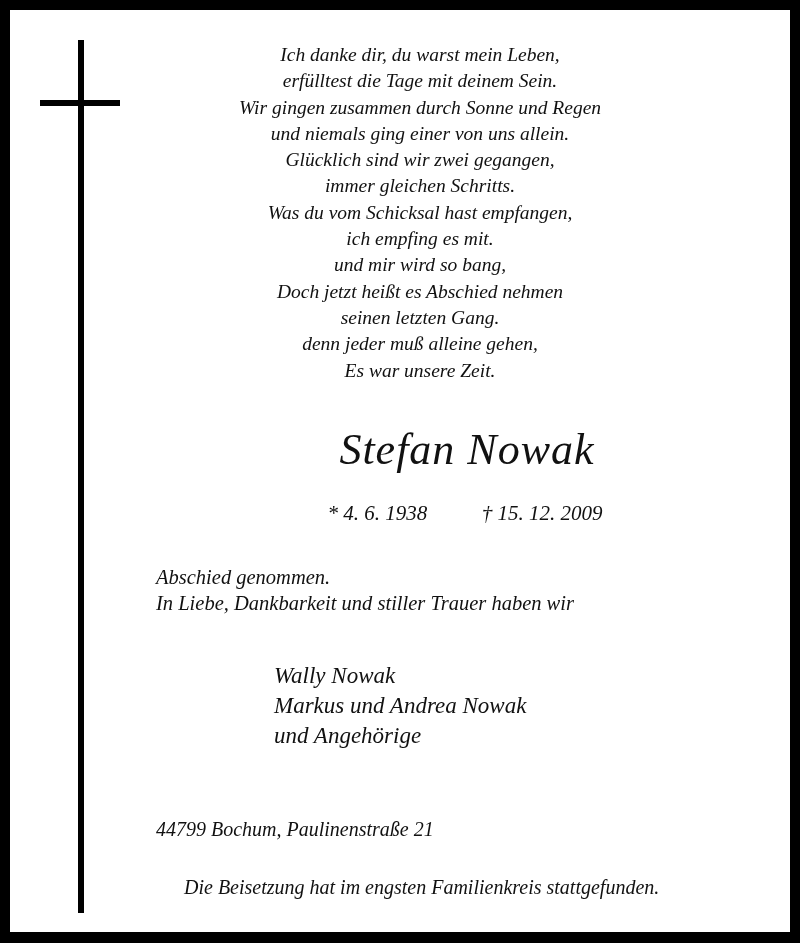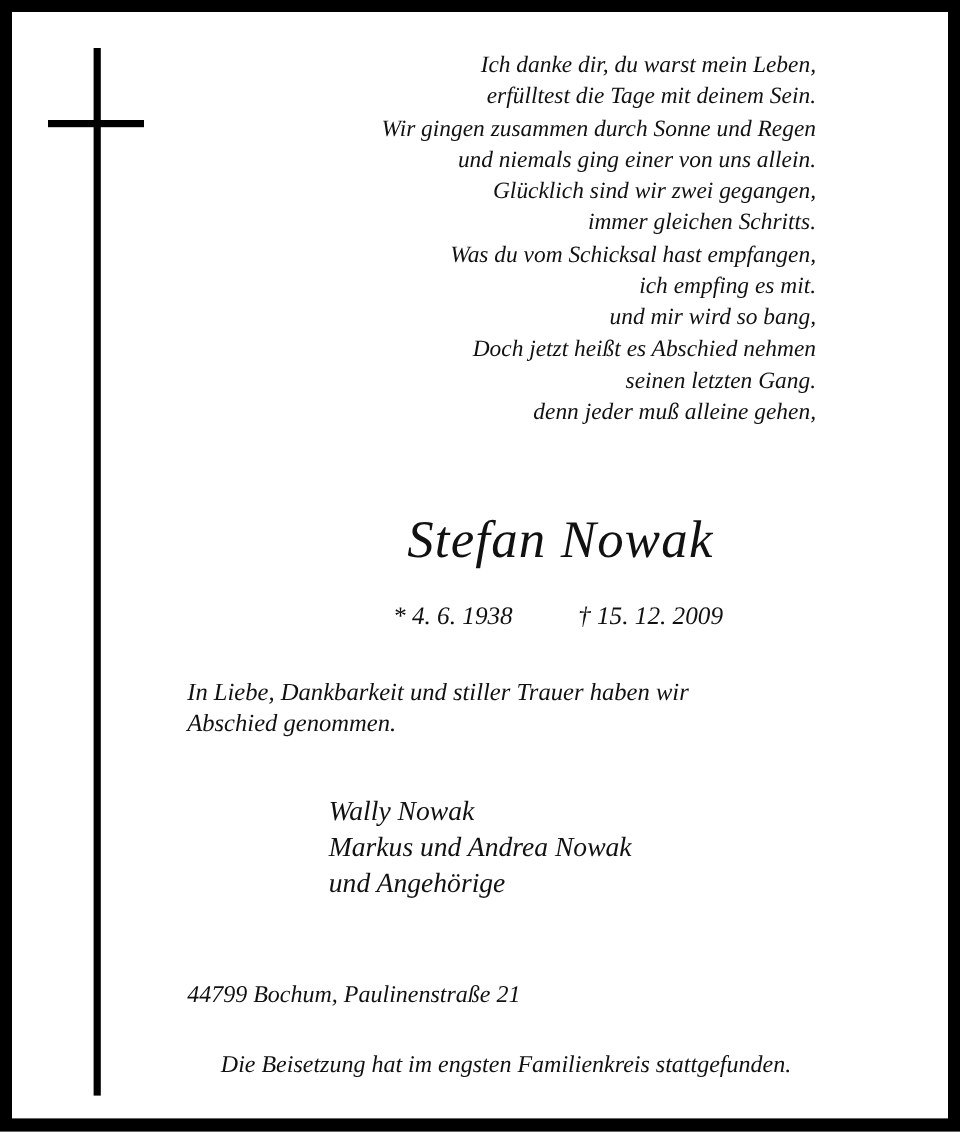--- a/index.html
+++ b/index.html
@@ -13,21 +13,21 @@
       font-family: "DejaVu Serif", "Liberation Serif", serif;
       font-style: italic; color: #111;
     }
     .cross-v { position: absolute; left: 68px; top: 30px; width: 6px; height: 873px; background: #000; }
     .cross-h { position: absolute; left: 30px; top: 90px; width: 80px; height: 6px; background: #000; }
     .poem {
       position: absolute; left: 150px; width: 520px; top: 32px;
       text-align: center; font-size: 19.5px; line-height: 26.3px;
       font-family: "Liberation Serif", "DejaVu Serif", serif;
     }
-    .poem div { white-space: nowrap; text-align: right; }
+    .poem div { white-space: nowrap; }
     .name {
       position: absolute; left: 152px; width: 610px; top: 410px;
       text-align: center; font-size: 44px; line-height: 60px; letter-spacing: 1px;
       font-family: "Liberation Serif", "DejaVu Serif", serif;
     }
     .dates {
       position: absolute; left: 150px; width: 610px; top: 490px;
       text-align: center; font-size: 21px; line-height: 26px;
       font-family: "Liberation Serif", "DejaVu Serif", serif;
     }
@@ -68,33 +68,34 @@
     <div>Wir gingen zusammen durch Sonne und Regen</div>
     <div>und niemals ging einer von uns allein.</div>
     <div>Glücklich sind wir zwei gegangen,</div>
     <div>immer gleichen Schritts.</div>
     <div>Was du vom Schicksal hast empfangen,</div>
     <div>ich empfing es mit.</div>
     <div>und mir wird so bang,</div>
     <div>Doch jetzt heißt es Abschied nehmen</div>
     <div>seinen letzten Gang.</div>
     <div>denn jeder muß alleine gehen,</div>
+    <div>Es war unsere Zeit.</div>
   </div>
 
   <div class="name">Stefan Nowak</div>
 
   <div class="dates">
     <span>* 4. 6. 1938</span>
     <span class="gap"></span>
     <span>† 15. 12. 2009</span>
   </div>
 
   <div class="farewell">
+    <div>Abschied genommen.</div>
     <div>In Liebe, Dankbarkeit und stiller Trauer haben wir</div>
-    <div>Abschied genommen.</div>
   </div>
 
   <div class="mourners">
     <div>Wally Nowak</div>
     <div>Markus und Andrea Nowak</div>
     <div>und Angehörige</div>
   </div>
 
   <div class="address">44799 Bochum, Paulinenstraße 21</div>
   <div class="burial">Die Beisetzung hat im engsten Familienkreis stattgefunden.</div>

